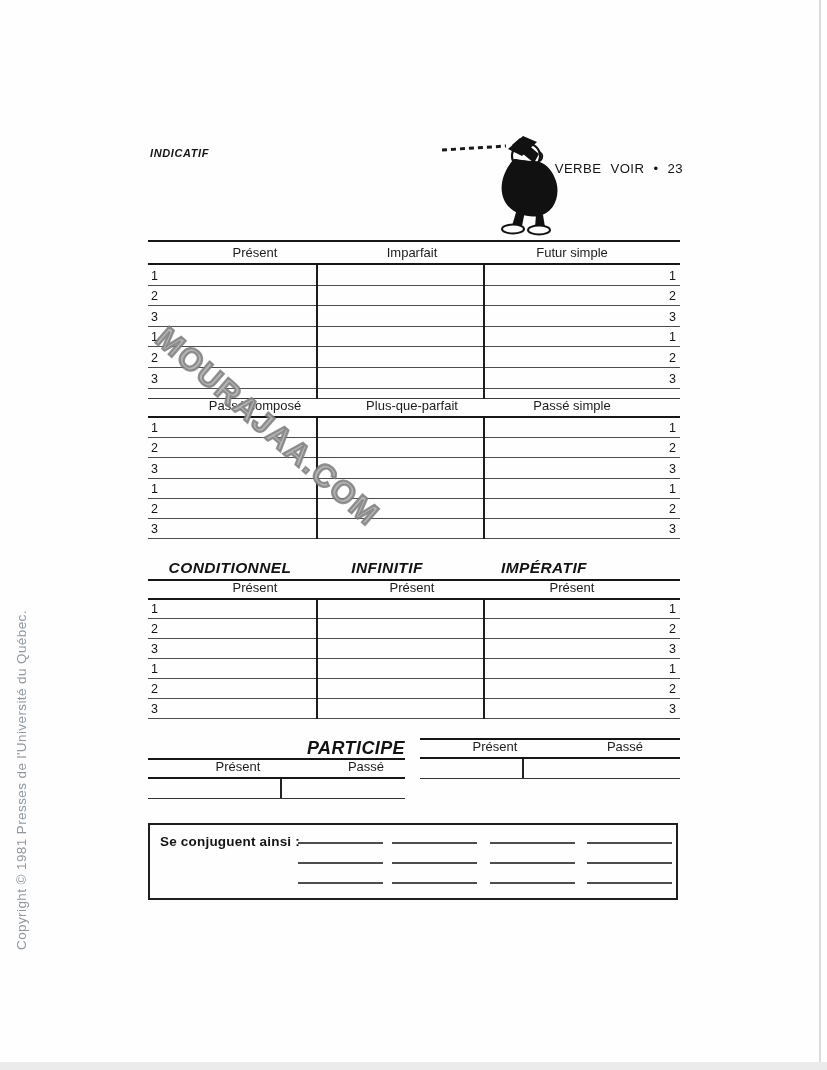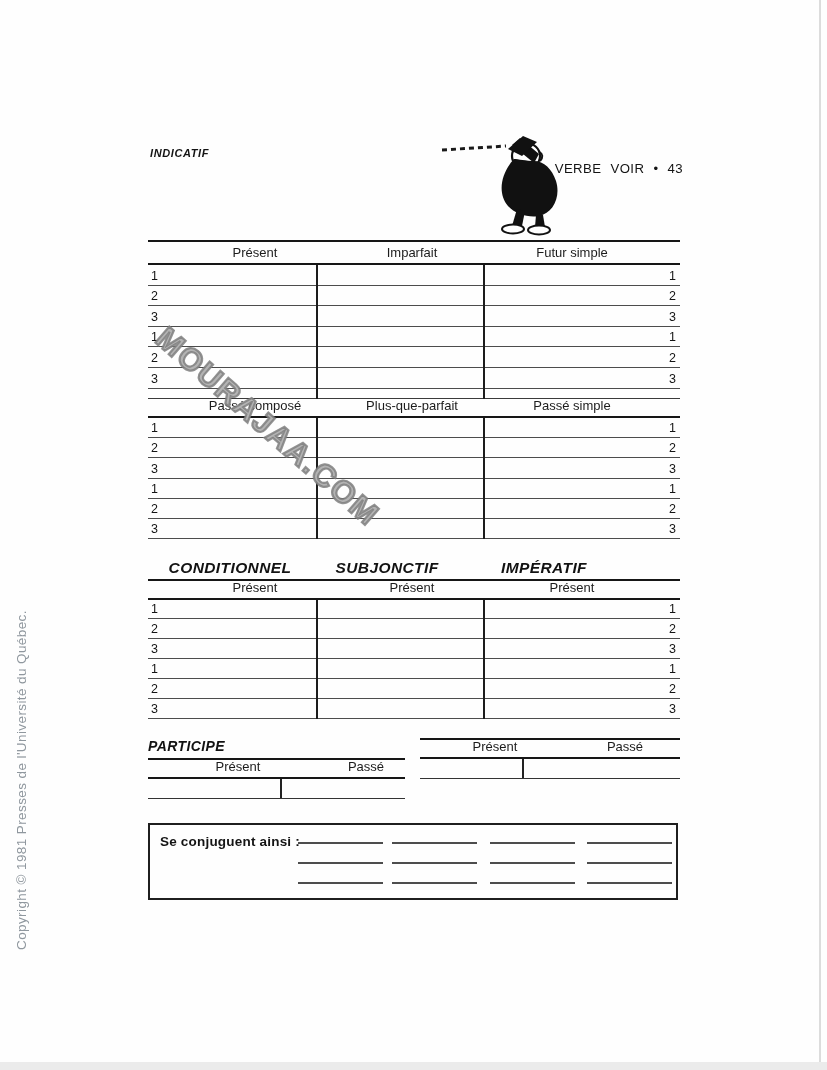--- a/index.html
+++ b/index.html
@@ -59,21 +59,21 @@
   .titles-row span:nth-child(1){left:82px}
   .titles-row span:nth-child(2){left:239px}
   .titles-row span:nth-child(3){left:396px}
   #tbl-moods .hdr-row{height:16.5px;}
   #tbl-moods .conj-row{height:19.9px;}
 
   
   .mini{position:absolute;top:738px;}
   #participe{left:148px;width:257px;}
   #infinitif{left:420px;width:260px;}
-  .mini-title{text-align:left;font-weight:bold;font-style:italic;font-size:14px;
+  .mini-title{text-align:right;font-weight:bold;font-style:italic;font-size:18px;
       height:20px;letter-spacing:.4px;color:#121212;}
   .mini .hdr-row{height:17px;}
   #participe .hdr-two span:nth-child(1){left:66px}
   #participe .hdr-two span:nth-child(2){left:194px}
   #infinitif .hdr-two span:nth-child(1){left:51px}
   #infinitif .hdr-two span:nth-child(2){left:181px}
   .mini-blank{position:relative;height:18.5px;border-bottom:1.9px solid #333;}
   .vmid{position:absolute;top:0;bottom:0;width:1.7px;background:#222;}
   #participe .vmid{left:132px}
   #infinitif .vmid{left:102px}
@@ -107,21 +107,21 @@
     <path d="M79,80 L74,97 L84,97 L87,82 Z" fill="#111"></path>
     <path d="M98,86 L97,98 L107,98 L105,86 Z" fill="#111"></path>
     <ellipse cx="75" cy="100" rx="11" ry="4.5" fill="#fff" stroke="#111" stroke-width="2"></ellipse>
     <ellipse cx="101" cy="101" rx="11" ry="4.5" fill="#fff" stroke="#111" stroke-width="2"></ellipse>
   </svg>
 
   <div class="verb-header">
     <span>VERBE</span>
     <span class="b">VOIR</span>
     <span class="b">•</span>
-    <span class="b">43</span>
+    <span class="b">23</span>
   </div>
 
   <div id="tbl-ind">
     <div class="line thick"></div>
 
     <div class="hdr-row hdr-main">
         <span class="hdr-label">Présent</span>
         <span class="hdr-label">Imparfait</span>
         <span class="hdr-label">Futur simple</span>
       </div>
@@ -194,21 +194,21 @@
         </div>
         </div>
       <div class="vline v1"></div>
       <div class="vline v2"></div>
     </div>
   </div>
 
   <div id="tbl-moods">
     <div class="titles-row">
         <span class="title-label">CONDITIONNEL</span>
-        <span class="title-label">SUBJONCTIF</span>
+        <span class="title-label">INFINITIF</span>
         <span class="title-label">IMPÉRATIF</span>
       </div>
     <div class="line thick"></div>
 
     <div class="hdr-row hdr-main">
         <span class="hdr-label">Présent</span>
         <span class="hdr-label">Présent</span>
         <span class="hdr-label">Présent</span>
       </div>
     <div class="line thick"></div>

